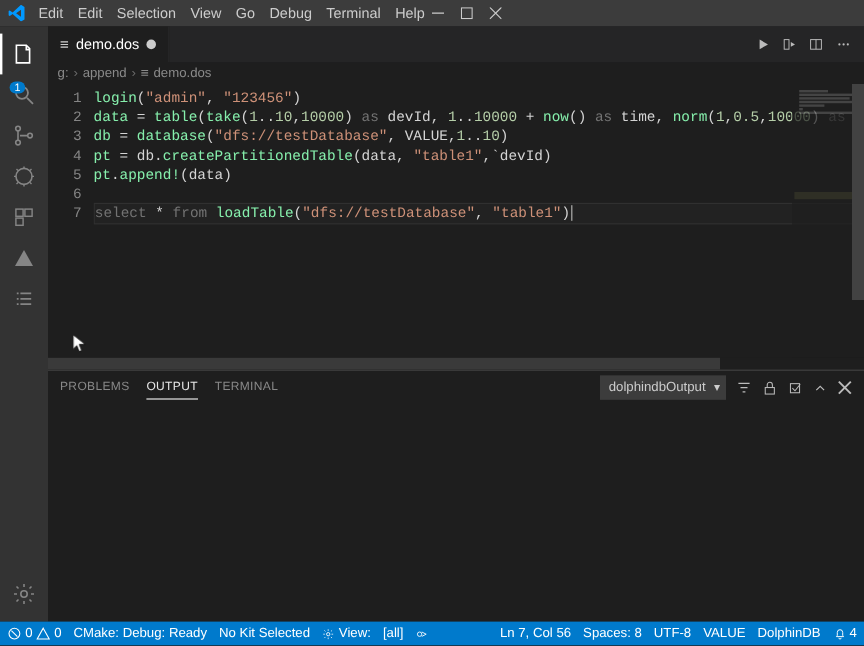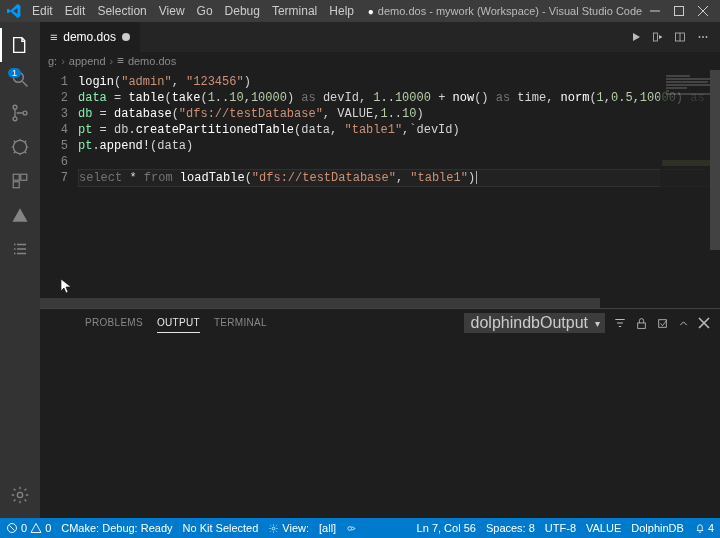--- a/index.html
+++ b/index.html
@@ -112,21 +112,21 @@
   }
   .code {
     padding: 4px 0 0 0;
     line-height: 16px;
     white-space: pre;
     flex: 1;
     overflow: hidden;
   }
   .tok-keyword { color: #737373; }
   .tok-ident { color: #86efac; }
-  .tok-func { color: #ffffff; }
+  .tok-func { color: #86efac; }
   .tok-string { color: #ce9178; }
   .tok-number { color: #b5cea8; }
   .tok-op { color: #d4d4d4; }
   .current-line { background: rgba(255,255,255,0.02); display:inline-block; width:100%; border:1px solid #303030; margin:-1px 0; padding: 0; }
   .cursor-caret { display:inline-block; width:1px; height:13px; background:#aeafad; vertical-align:middle; margin-left:1px;}
 
   .minimap {
     position: absolute; right:0; top:0; width:60px; height:100%;
     background: #1e1e1e;
     opacity:0.7;
@@ -146,28 +146,27 @@
     flex-direction: column;
   }
   .panel-tabs {
     height: 28px;
     display:flex;
     align-items:center;
     padding: 0 10px;
     gap: 4px;
     font-size: 10px;
     color: #888888;
-    margin-left: 35px;
   }
   .panel-tab { padding: 4px 0; letter-spacing: 0.3px;}
   .panel-tab.active { color: #e7e7e7; border-bottom: 1px solid #e7e7e7; }
   .panel-actions { margin-left: auto; display:flex; align-items:center; gap:8px; color:#bbbbbb; }
   .panel-select {
     background:#3c3c3c; color:#cccccc; border:1px solid #3c3c3c;
-    font-size:16px; height:20px; padding: 0 16px 0 6px; position:relative;
+    font-size:11px; height:20px; padding: 0 16px 0 6px; position:relative;
     display:flex; align-items:center;
   }
   .panel-select::after { content:"▾"; position:absolute; right:4px; font-size:10px; color:#cccccc;}
   .panel-body { flex:1; }
 
   
   .status-bar {
     height: 20px;
     background: #007acc;
     color: #ffffff;
@@ -200,23 +199,20 @@
   <div id="menu-host" style="display: flex;">
       <span class="menu-item">Edit</span>
       <span class="menu-item">Edit</span>
       <span class="menu-item">Selection</span>
       <span class="menu-item">View</span>
       <span class="menu-item">Go</span>
       <span class="menu-item">Debug</span>
       <span class="menu-item">Terminal</span>
       <span class="menu-item">Help</span>
     </div>
-  <div class="title-center">
-    <span class="title-dot">●</span><span>demo.dos</span> - <span>mywork (Workspace)</span> - <span>Visual Studio Code</span>
-  </div>
   <div class="win-controls">
     <span class="icon-btn">
         <svg width="10" height="10">
           <line x1="0" y1="5" x2="10" y2="5" stroke="#ccc" stroke-width="1"></line>
         </svg>
       </span>
     <span class="icon-btn">
         <svg width="10" height="10">
           <rect x="0.5" y="0.5" width="9" height="9" fill="none" stroke="#ccc" stroke-width="1"></rect>
         </svg>

